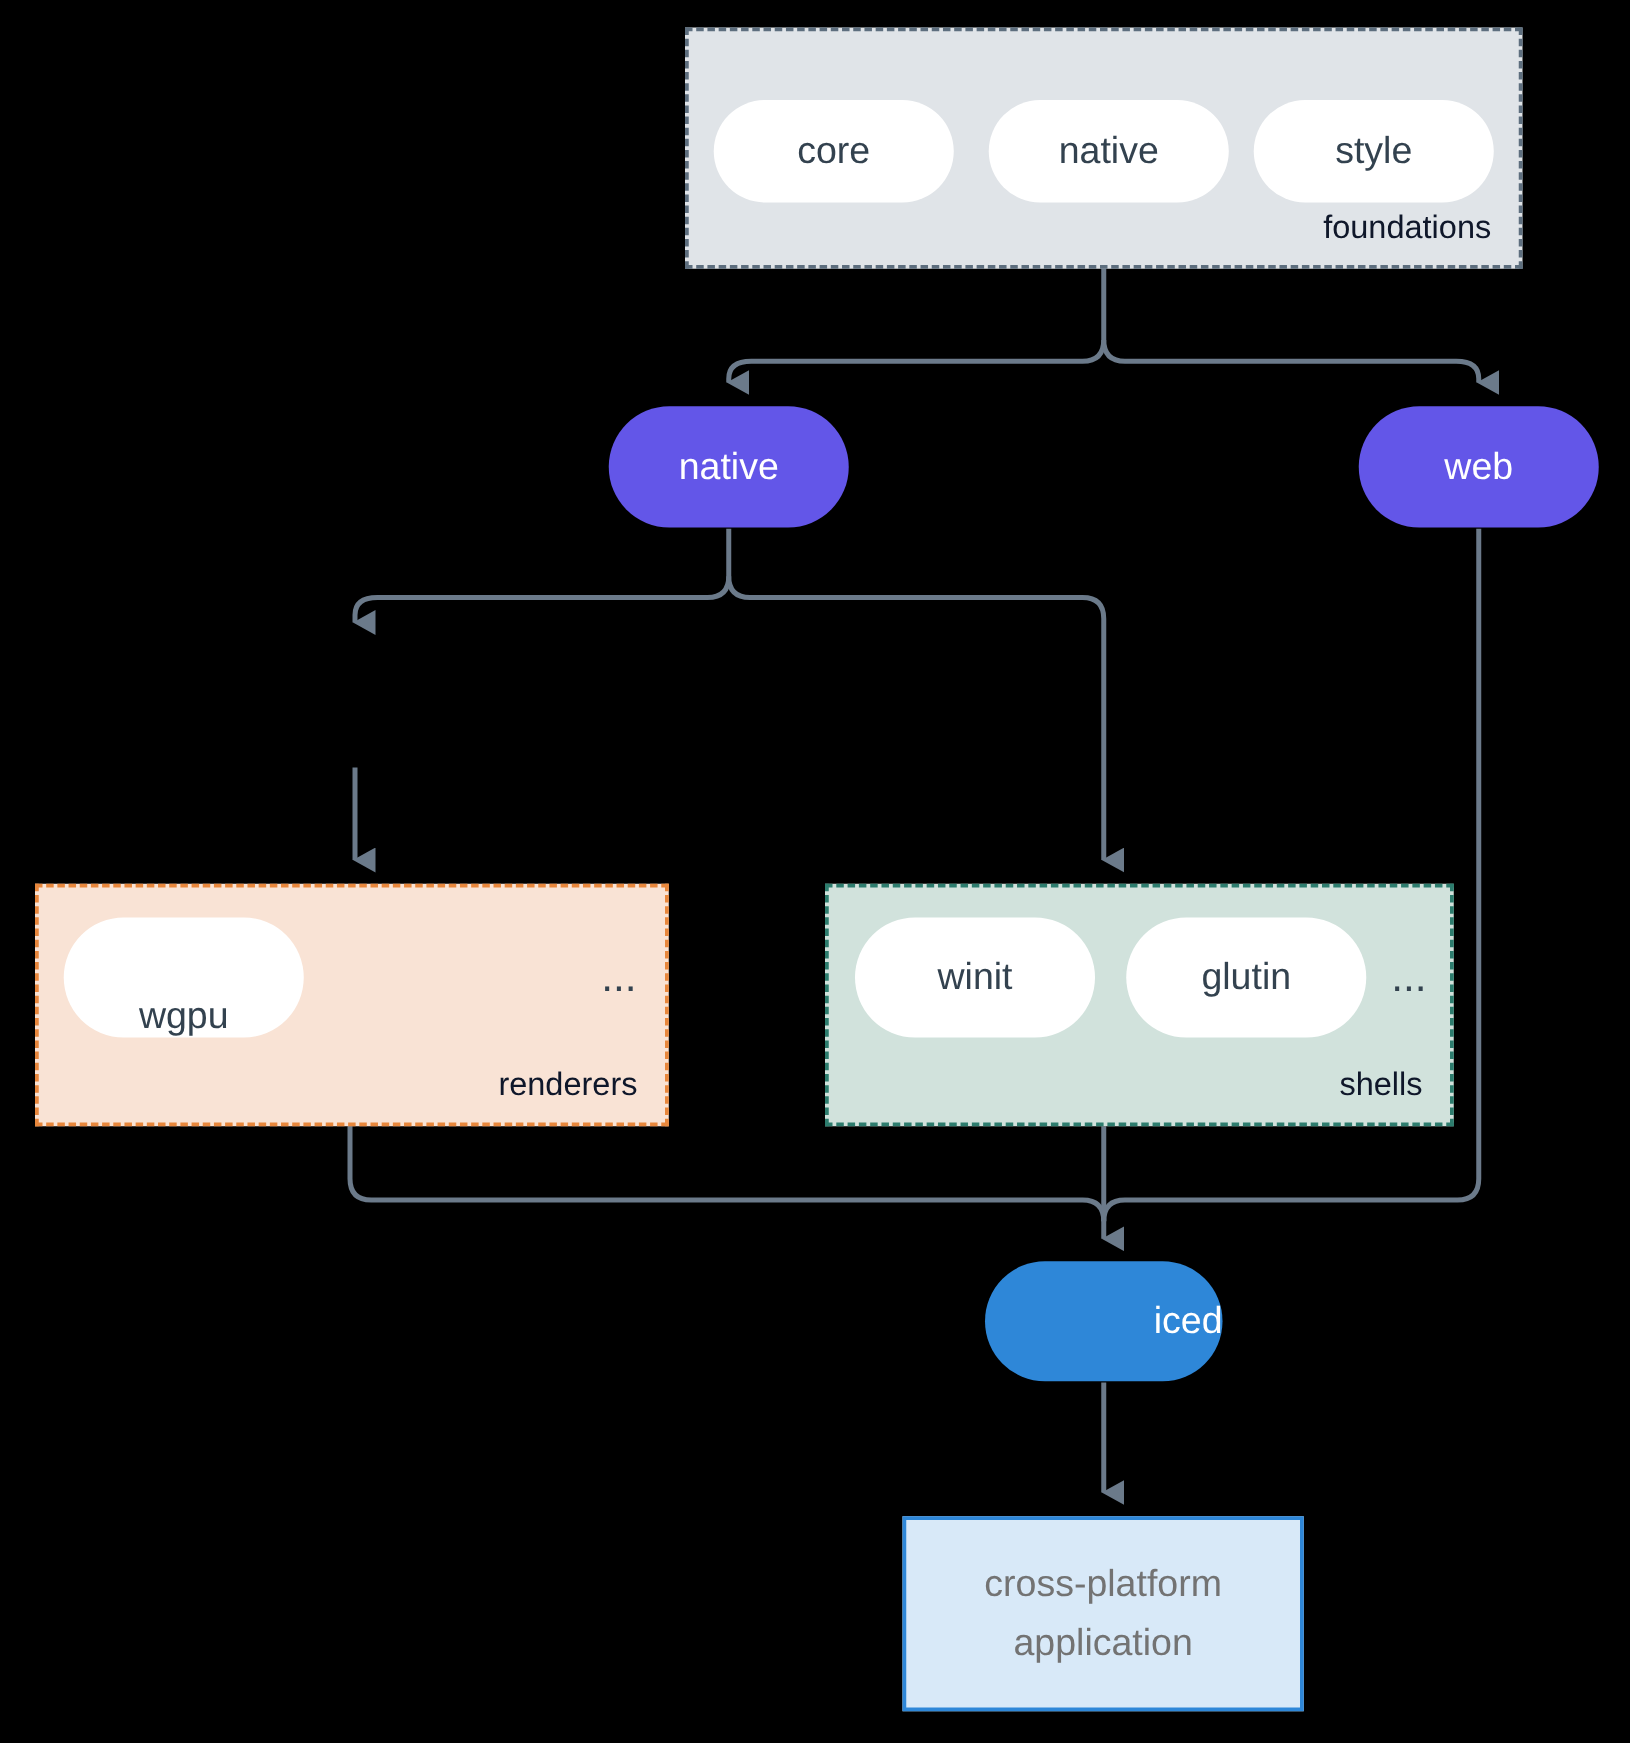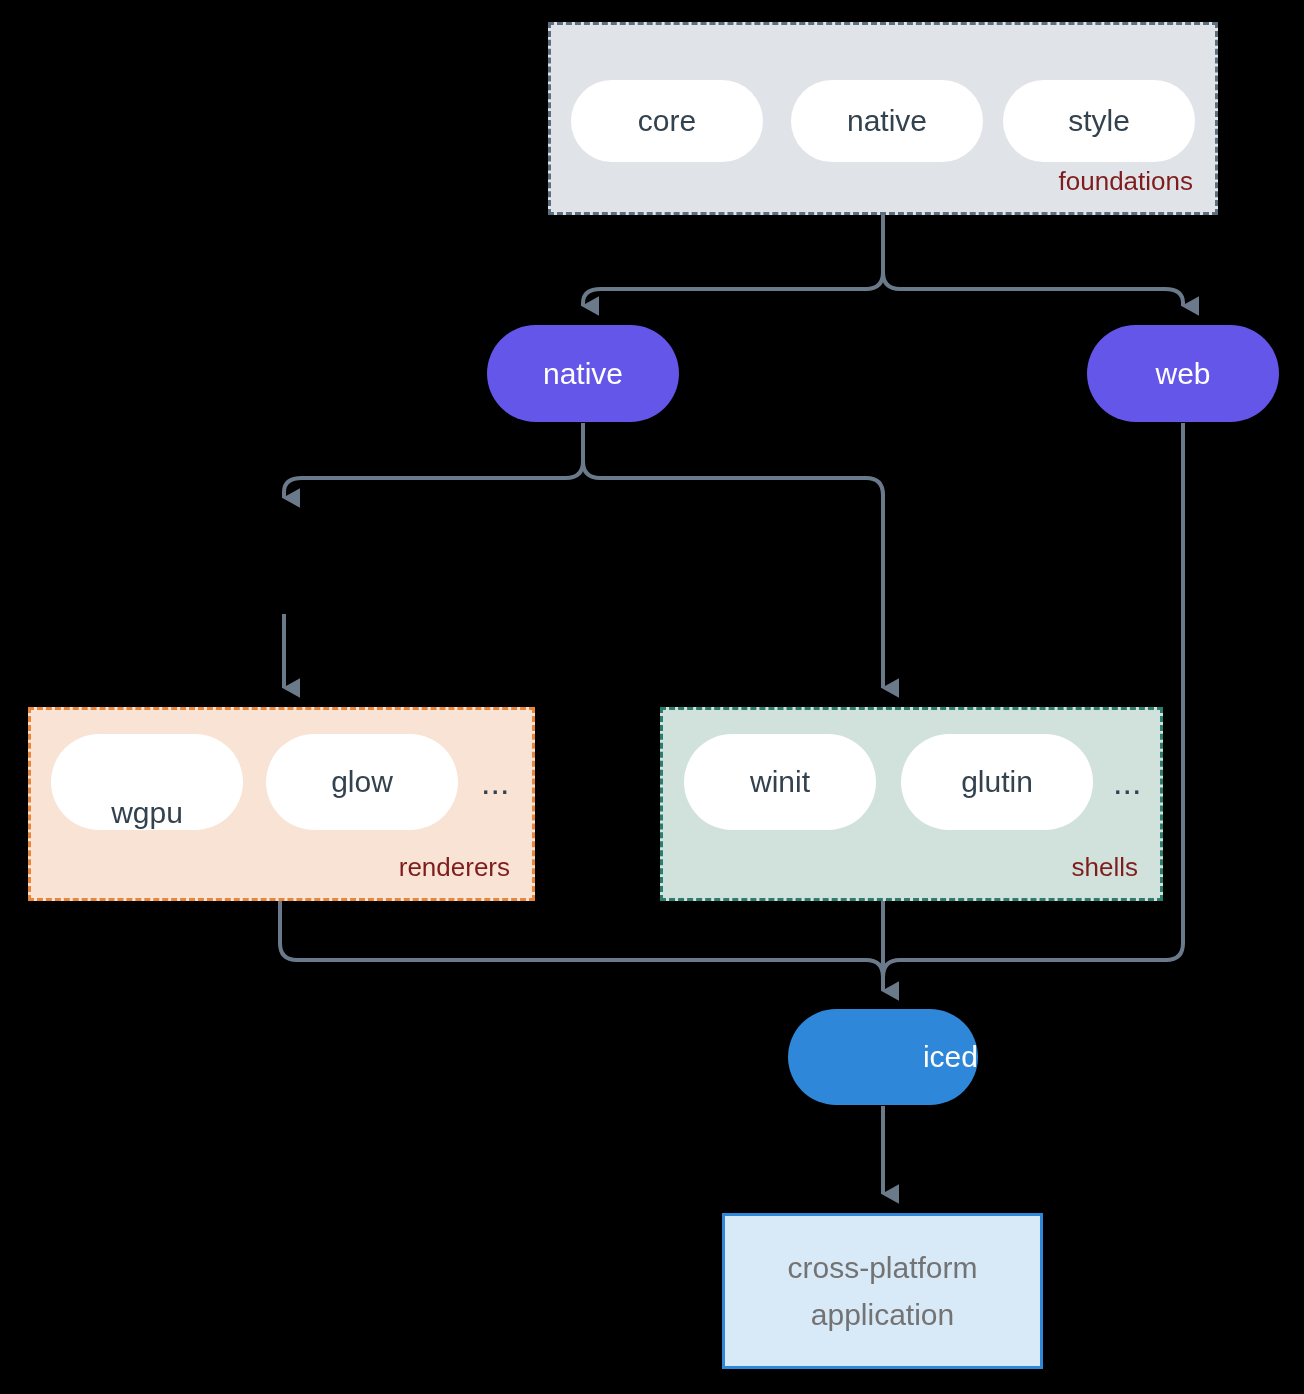--- a/index.html
+++ b/index.html
@@ -22,21 +22,21 @@
   .group-renderers {
     left: 28px; top: 707px; width: 507px; height: 194px;
     background: #f9e3d5; border: 3px dashed #e8873c;
   }
   .group-shells {
     left: 632px; top: 707px; width: 503px; height: 194px;
     background: #d1e2dc; border: 3px dashed #2d7d6e; margin-left: 28px;
   }
   .group-label {
     position: absolute; right: 22px; bottom: 15px;
-    font-size: 26px; color: #7f1d1d;
+    font-size: 26px; color: #0f172a;
   }
 
   .pill {
     position: absolute; box-sizing: border-box;
     display: flex; align-items: center; justify-content: center;
     border-radius: 48px;
     font-size: 30px;
   }
   .pill-white {
     background: #ffffff; color: #33424f;
@@ -110,23 +110,20 @@
   </div>
   <div class="node node-web">
     <span>web</span>
   </div>
 
 
   <div class="group group-renderers">
     <div class="pill pill-white" style="left: 20px; align-items: flex-end;">
       <span>wgpu</span>
     </div>
-    <div class="pill pill-white" style="left: 235px;">
-      <span>glow</span>
-    </div>
     <div class="dots" style="left: 450px;">...</div>
     <div class="group-label">renderers</div>
   </div>
 
   <div class="group group-shells">
     <div class="pill pill-white" style="left: 21px;">
       <span>winit</span>
     </div>
     <div class="pill pill-white" style="left: 238px;">
       <span>glutin</span>

